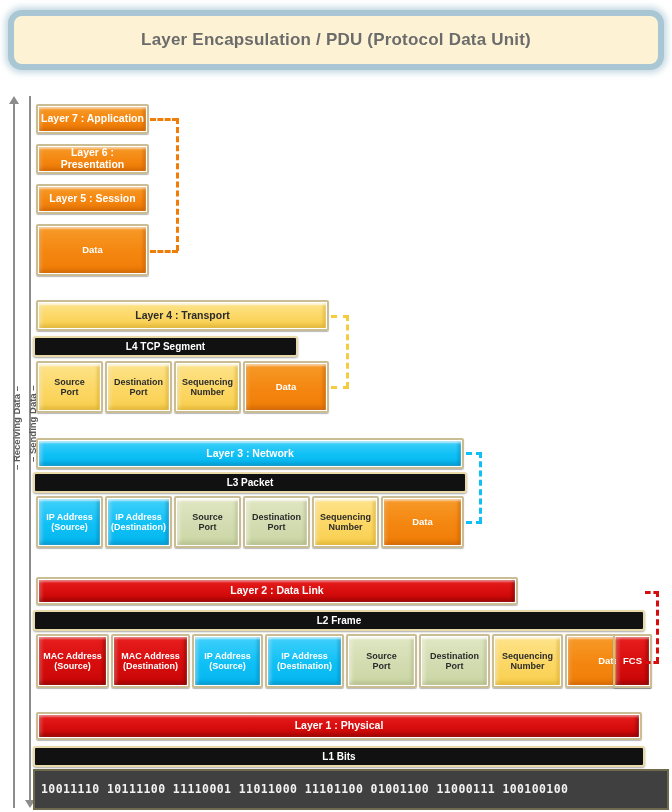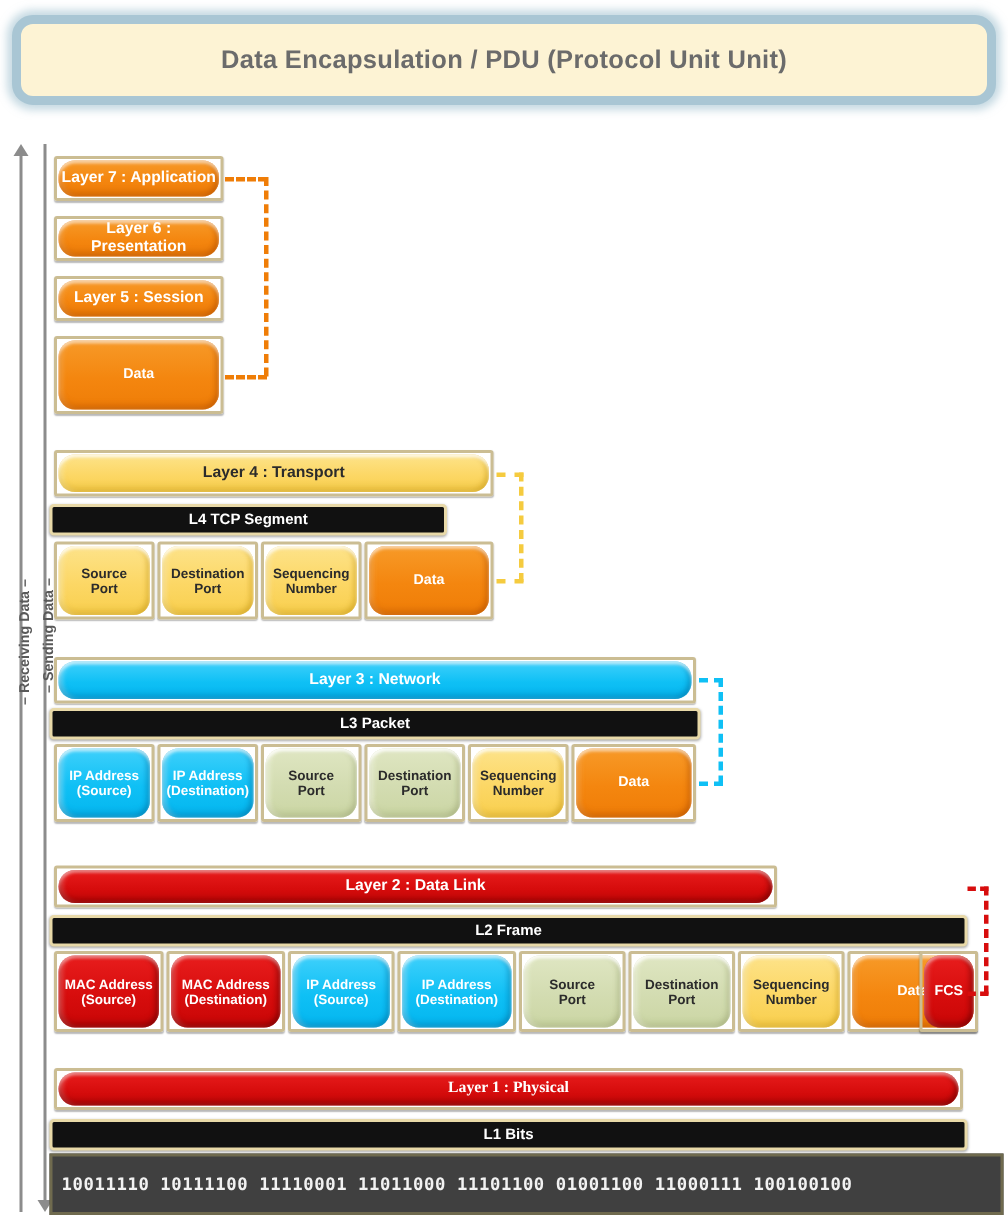--- a/index.html
+++ b/index.html
@@ -41,21 +41,21 @@
     font-weight:bold;
     color:#ffffff;
     line-height:1.12;
     box-shadow:0 1px 1px rgba(0,0,0,.28);
     padding:1px;
   }
   .inner{
     width:100%;height:100%;
     display:flex;align-items:center;justify-content:center;
     text-align:center;
-    border-radius:11px;
+    border-radius:1px;
   }
 
   
   .orange .inner{
     background:linear-gradient(180deg,#f79a28 0%,#f4860f 55%,#ef7d07 100%);
     box-shadow:inset 0 2px 2px rgba(255,255,255,.55),
                inset 0 -3px 4px rgba(180,80,0,.45),
                inset 3px 0 3px rgba(255,200,130,.35),
                inset -3px 0 3px rgba(180,80,0,.30);
   }
@@ -117,21 +117,21 @@
   }
 
   
   .dash-v{position:absolute;border-left-style:dashed;border-left-width:3px;}
   .dash-h{position:absolute;border-top-style:dashed;border-top-width:3px;}
 </style>
 </head>
 <body>
 
 <div class="abs" id="title-bar">
-  <span id="title-text">Data Encapsulation / PDU (Protocol Unit Unit)</span>
+  <span id="title-text">Layer Encapsulation / PDU (Protocol Data Unit)</span>
 </div>
 
 <div class="abs" style="left:8px;top:96px;width:12px;height:712px;">
   <div class="abs vline" style="left:5px;top:6px;height:706px;"></div>
   <div class="abs arrowhead" style="left:1px;top:0px;border-left:5px solid transparent;border-right:5px solid transparent;border-bottom:8px solid #8c8c8c;"></div>
 </div>
 <div class="abs" style="left:24px;top:96px;width:12px;height:712px;">
   <div class="abs vline" style="left:5px;top:0px;height:706px;"></div>
   <div class="abs arrowhead" style="left:1px;bottom:0px;border-left:5px solid transparent;border-right:5px solid transparent;border-top:8px solid #8c8c8c;"></div>
 </div>
@@ -265,21 +265,21 @@
 <div class="abs box orange lbl-data" style="left:565px;top:634px;width:87px;height:54px;">
   <span class="inner">Data</span>
 </div>
 <div class="abs box red lbl-data" style="left:613px;top:634px;width:39px;height:54px;justify-content:flex-end;">
   <span class="inner">FCS</span>
 </div>
 <div class="dash-h" style="left:645px;top:591px;width:14px;border-top-color:#d70d0d;"></div>
 <div class="dash-v" style="left:656px;top:591px;height:72px;border-left-color:#d70d0d;"></div>
 <div class="dash-h" style="left:645px;top:661px;width:14px;border-top-color:#d70d0d;"></div>
 
-<div class="abs box red lbl-layer" style="left:36px;top:712px;width:606px;height:28px;font-family:Liberation Serif, serif;">
+<div class="abs box red lbl-layer" style="left:36px;top:712px;width:606px;height:28px;">
   <span class="inner">Layer 1 : Physical</span>
 </div>
 <div class="abs blackbar lbl-bar" style="left:33px;top:746px;width:612px;height:21px;">
   <span>L1 Bits</span>
 </div>
 <div class="abs" id="bits-panel" style="left:33px;top:769px;width:636px;height:41px;">
   <div class="bitrow">10011110  10111100  11110001  11011000  11101100  01001100  11000111  100100100</div>
 </div>
 
 </body></html>

